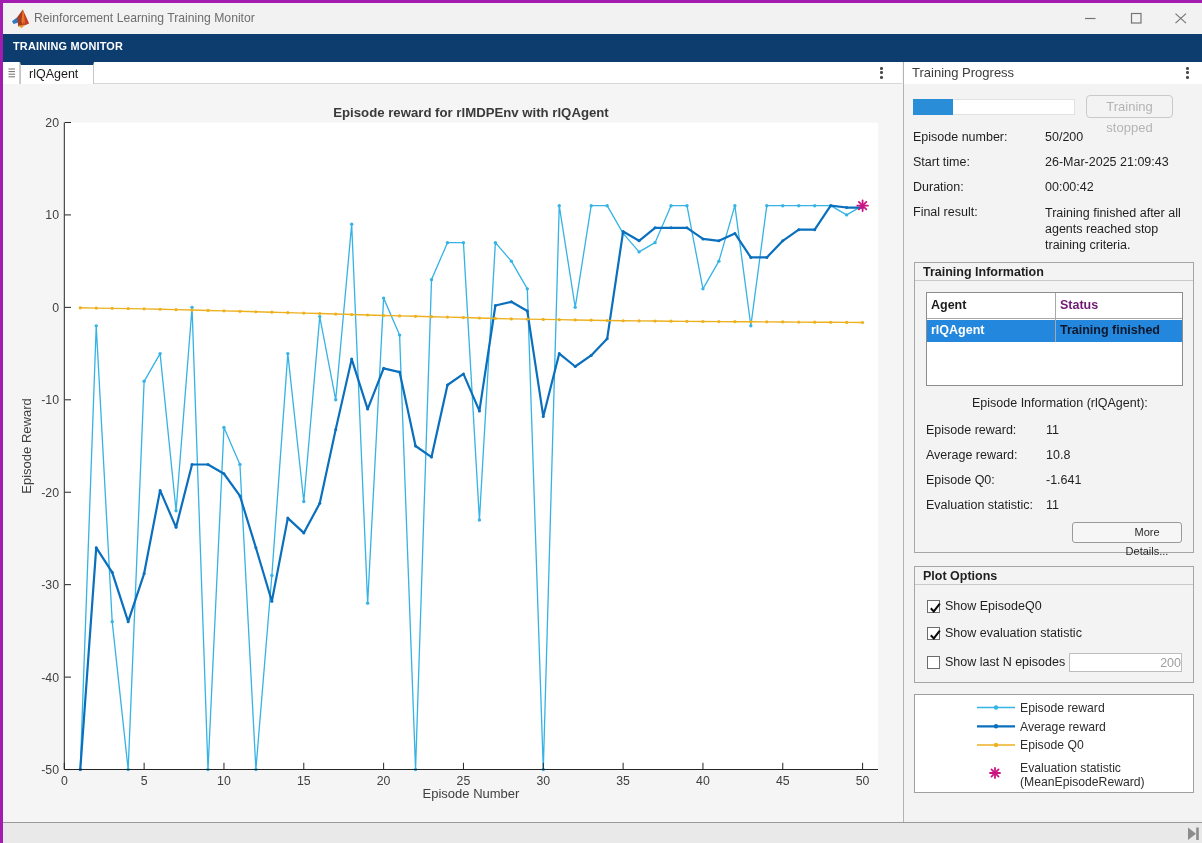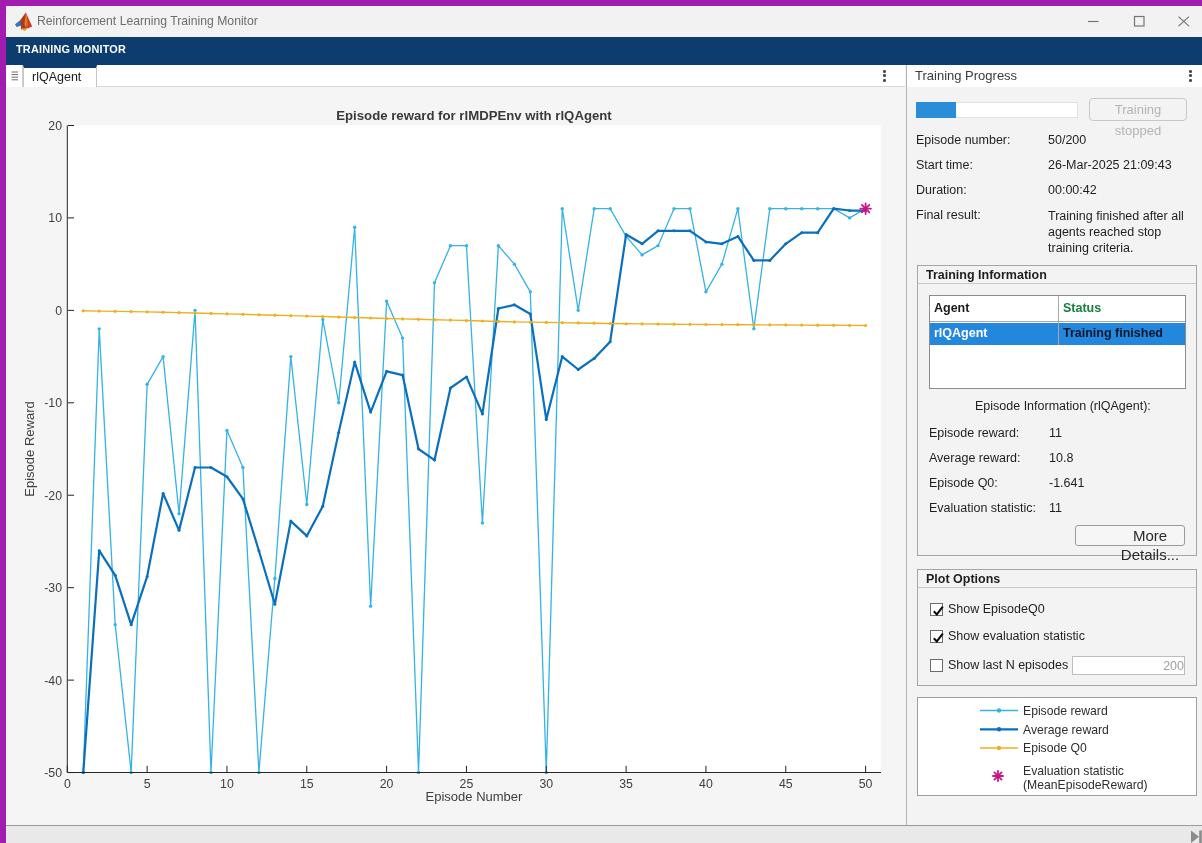--- a/index.html
+++ b/index.html
@@ -1,38 +1,38 @@
 <!DOCTYPE html>
 <html><head><meta charset="utf-8">
 <style>
 * { margin:0; padding:0; box-sizing:border-box; }
 html,body { width:1202px; height:843px; font-family:"Liberation Sans", sans-serif; background:#f5f5f5; overflow:hidden; }
 .abs { position:absolute; }
-#win { position:relative; width:1202px; height:843px; border:6px solid #a21caf; background:#f5f5f5; }
+#win { position:relative; width:1202px; height:843px; border:3px solid #a21caf; background:#f5f5f5; }
 #titlebar { left:0; top:0; width:1200px; height:31px; background:#f2f2f2; }
 #title-text { left:31px; top:0; height:31px; line-height:31px; font-size:12.2px; color:#6e6e6e; }
 #ribbon { left:0; top:31px; width:1200px; height:28px; background:#0d3c6e; }
 #ribbon span { position:absolute; left:10px; top:6px; font-size:10.9px; font-weight:bold; color:#ffffff; letter-spacing:0.2px; }
 #tabstrip { left:0; top:59px; width:899px; height:22px; background:#ffffff; border-bottom:1px solid #d8d8d8; }
 #lefticon { left:0; top:59px; width:17px; height:22px; background:#ffffff; border-right:1px solid #d0d0d0; }
 #tab { left:17px; top:59px; width:74px; height:22px; background:#ffffff; border-top:3px solid #0d3c6e; border-left:1px solid #c6c6c6; border-right:1px solid #c6c6c6; text-align:left; padding-left:8px; font-size:12.5px; color:#1a1a1a; line-height:18px; }
 #phead { left:900px; top:59px; width:301px; height:30px; background:#ffffff; border-bottom:1px solid #d8d8d8; }
 #phead span { position:absolute; left:9px; top:3px; font-size:13px; color:#3c3c3c; }
 #vsep { left:900px; top:59px; width:1px; height:760px; background:#b3b3b3; }
 #doc { left:0; top:81px; width:900px; height:738px; background:#f5f5f5; }
 #panel { left:901px; top:81px; width:300px; height:738px; background:#f3f3f3; }
 #statusbar { left:0; top:819px; width:1200px; height:22px; background:#e9e9e9; border-top:1px solid #9a9a9a; }
 .dots3 { width:3px; }
 .dots3 i { display:block; width:2.6px; height:2.6px; border-radius:50%; background:#4a4a4a; margin-bottom:1.9px; }
 .lbl { position:absolute; font-size:12.5px; color:#1f1f1f; white-space:nowrap; }
 .gbox { position:absolute; border:1px solid #a6a6a6; }
 .gtitle { position:absolute; left:8px; top:1.5px; font-size:12.5px; font-weight:bold; color:#1f1f1f; }
 .gline { position:absolute; left:0; top:16.5px; width:100%; height:1px; background:#c9c9c9; }
 .cb { position:absolute; width:13px; height:13px; background:#fff; border:1px solid #6c6c6c; }
-.btn { position:absolute; border:1px solid #9a9a9a; border-radius:3px; font-size:15px; color:#2a2a2a; text-align:center; background:#f6f6f6;padding-left:40px; }
+.btn { position:absolute; border:1px solid #9a9a9a; border-radius:3px; font-size:11px; color:#2a2a2a; text-align:center; background:#f6f6f6;padding-left:40px; }
 </style></head>
 <body>
 <div id="win">
 <div class="abs" id="titlebar"></div>
 <svg class="abs" style="left:9px;top:6px" width="18" height="20" viewBox="0 0 18 20">
 <polygon points="0,12.3 5.2,8.2 8.2,10.4 5.6,13.8 1.6,14.9" fill="#3079c0"></polygon>
 <polygon points="5.2,8.2 10.8,0.5 13.0,16.2 6.2,17.6" fill="#a73a20"></polygon>
 <polygon points="10.8,0.5 17.2,14.6 13.0,16.2" fill="#cc3b1f"></polygon>
 <polygon points="10.8,0.5 12.4,8.6 11.2,16.6 9.4,12.6" fill="#e87722"></polygon>
 <polygon points="6.6,16.2 12.6,16.4 9.2,19.2" fill="#e89d22"></polygon>
@@ -272,37 +272,37 @@
 <text x="779.77" y="781.5" text-anchor="middle" font-size="12.3px" fill="#3f3f3f">45</text>
 <line x1="859.6" y1="766" x2="859.6" y2="759.8" stroke="#242424" stroke-width="1"></line>
 <text x="859.6" y="781.5" text-anchor="middle" font-size="12.3px" fill="#3f3f3f">50</text>
 <text x="468" y="113.5" text-anchor="middle" font-size="13.2px" font-weight="bold" fill="#3a3a3a">Episode reward for rlMDPEnv with rlQAgent</text>
 <text x="468" y="795" text-anchor="middle" font-size="13px" fill="#3f3f3f">Episode Number</text>
 <text transform="translate(28,443) rotate(-90)" text-anchor="middle" font-size="13px" fill="#3f3f3f">Episode Reward</text>
 </svg>
 <div class="abs" id="panel"></div>
 <div class="abs" style="left:910px;top:96px;width:162px;height:16px;background:#ffffff;border:1px solid #e2e2e2"></div>
 <div class="abs" style="left:910px;top:96px;width:40px;height:16px;background:#2a8dd8"></div>
-<div class="abs" style="left:1083px;top:92px;width:98px;height:23px;border:1px solid #c9c9c9;border-radius:4px;font-size:13px;color:#b4b4b4;text-align:center;line-height:21px">Training stopped</div>
+<div class="abs" style="left:1083px;top:92px;width:87px;height:23px;border:1px solid #c9c9c9;border-radius:4px;font-size:13px;color:#b4b4b4;text-align:center;line-height:21px">Training stopped</div>
 <div class="lbl" style="left:910px;top:127px">Episode number:</div>
 <div class="lbl" style="left:1042px;top:127px">50/200</div>
 <div class="lbl" style="left:910px;top:152px">Start time:</div>
 <div class="lbl" style="left:1042px;top:152px">26-Mar-2025 21:09:43</div>
 <div class="lbl" style="left:910px;top:177px">Duration:</div>
 <div class="lbl" style="left:1042px;top:177px">00:00:42</div>
 <div class="lbl" style="left:910px;top:202px">Final result:</div>
 <div class="lbl" style="left:1042px;top:202px;width:150px;white-space:normal;line-height:16px">Training finished after all agents reached stop training criteria.</div>
 <div class="gbox" style="left:911px;top:259px;width:280px;height:291px">
       <div class="gtitle">Training Information</div>
       <div class="gline"></div>
     </div>
 <div class="abs" style="left:923px;top:289px;width:257px;height:94px;background:#ffffff;border:1px solid #8c8c8c">
       <div style="position:absolute;left:0;top:0;width:100%;height:26px;border-bottom:1px solid #a8a8a8">
         <span style="position:absolute;left:4px;top:5px;font-size:12.5px;font-weight:bold;color:#1a1a1a">Agent</span>
-        <span style="position:absolute;left:133px;top:5px;font-size:12.5px;font-weight:bold;color:#15803d">Status</span>
+        <span style="position:absolute;left:133px;top:5px;font-size:12.5px;font-weight:bold;color:#701a75">Status</span>
       </div>
       <div style="position:absolute;left:0;top:27px;width:100%;height:22px;background:#2387dd">
         <span style="position:absolute;left:4px;top:3px;font-size:12.5px;font-weight:bold;color:#ffffff">rlQAgent</span>
         <span style="position:absolute;left:133px;top:3px;font-size:12.5px;font-weight:bold;color:#0f172a">Training finished</span>
       </div>
       <div style="position:absolute;left:128px;top:0;width:1px;height:49px;background:#a8a8a8"></div>
     </div>
 <div class="lbl" style="left:969px;top:393px;font-weight:normal">Episode Information (rlQAgent):</div>
 <div class="lbl" style="left:923px;top:420px">Episode reward:</div>
 <div class="lbl" style="left:1043px;top:420px">11</div>

